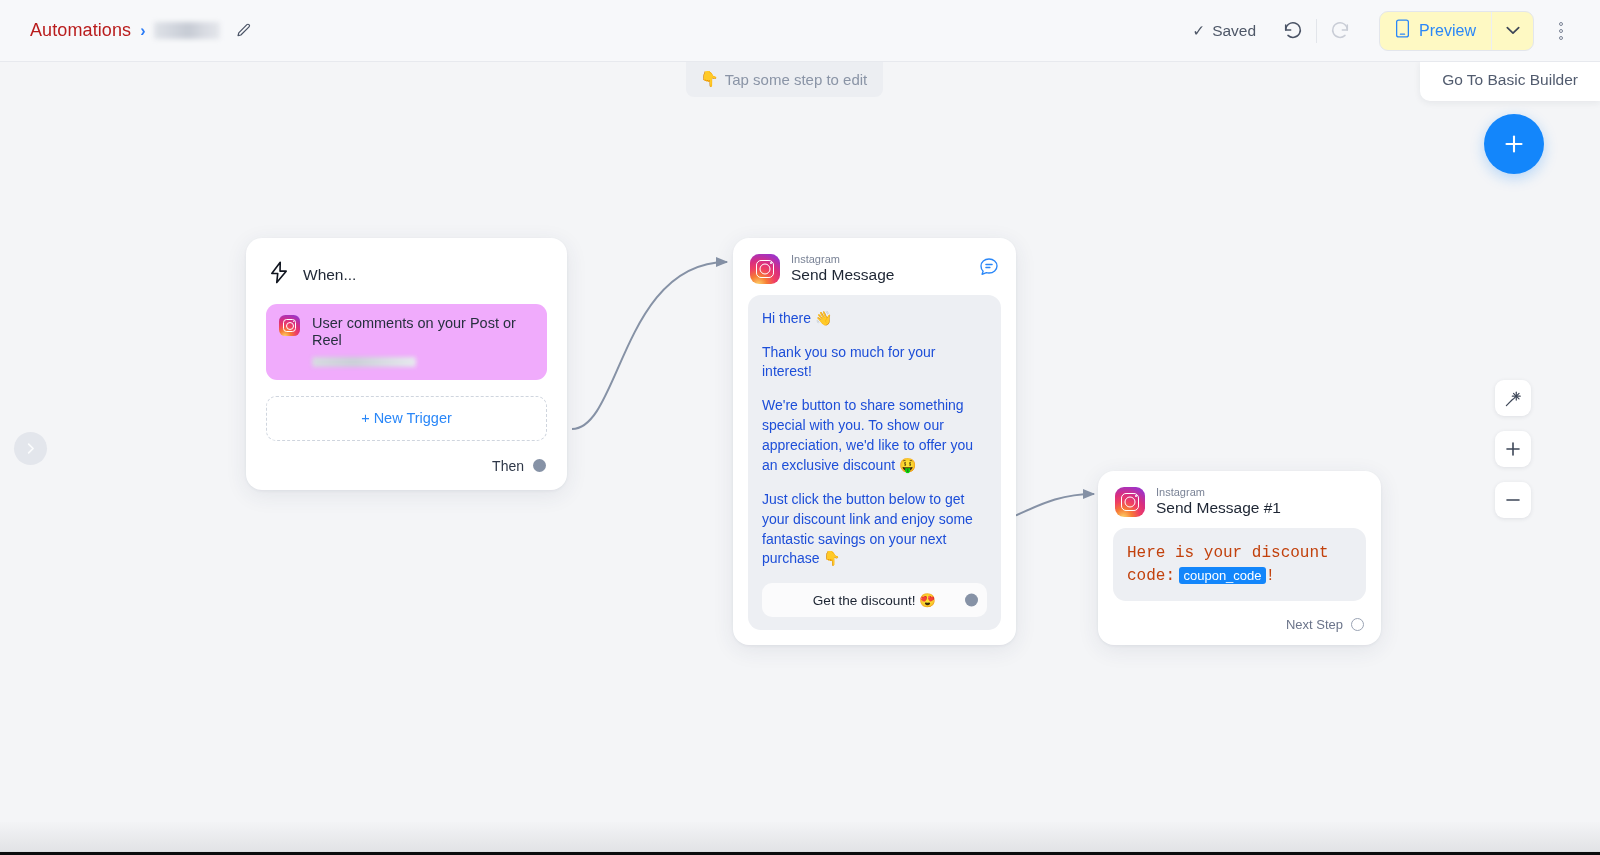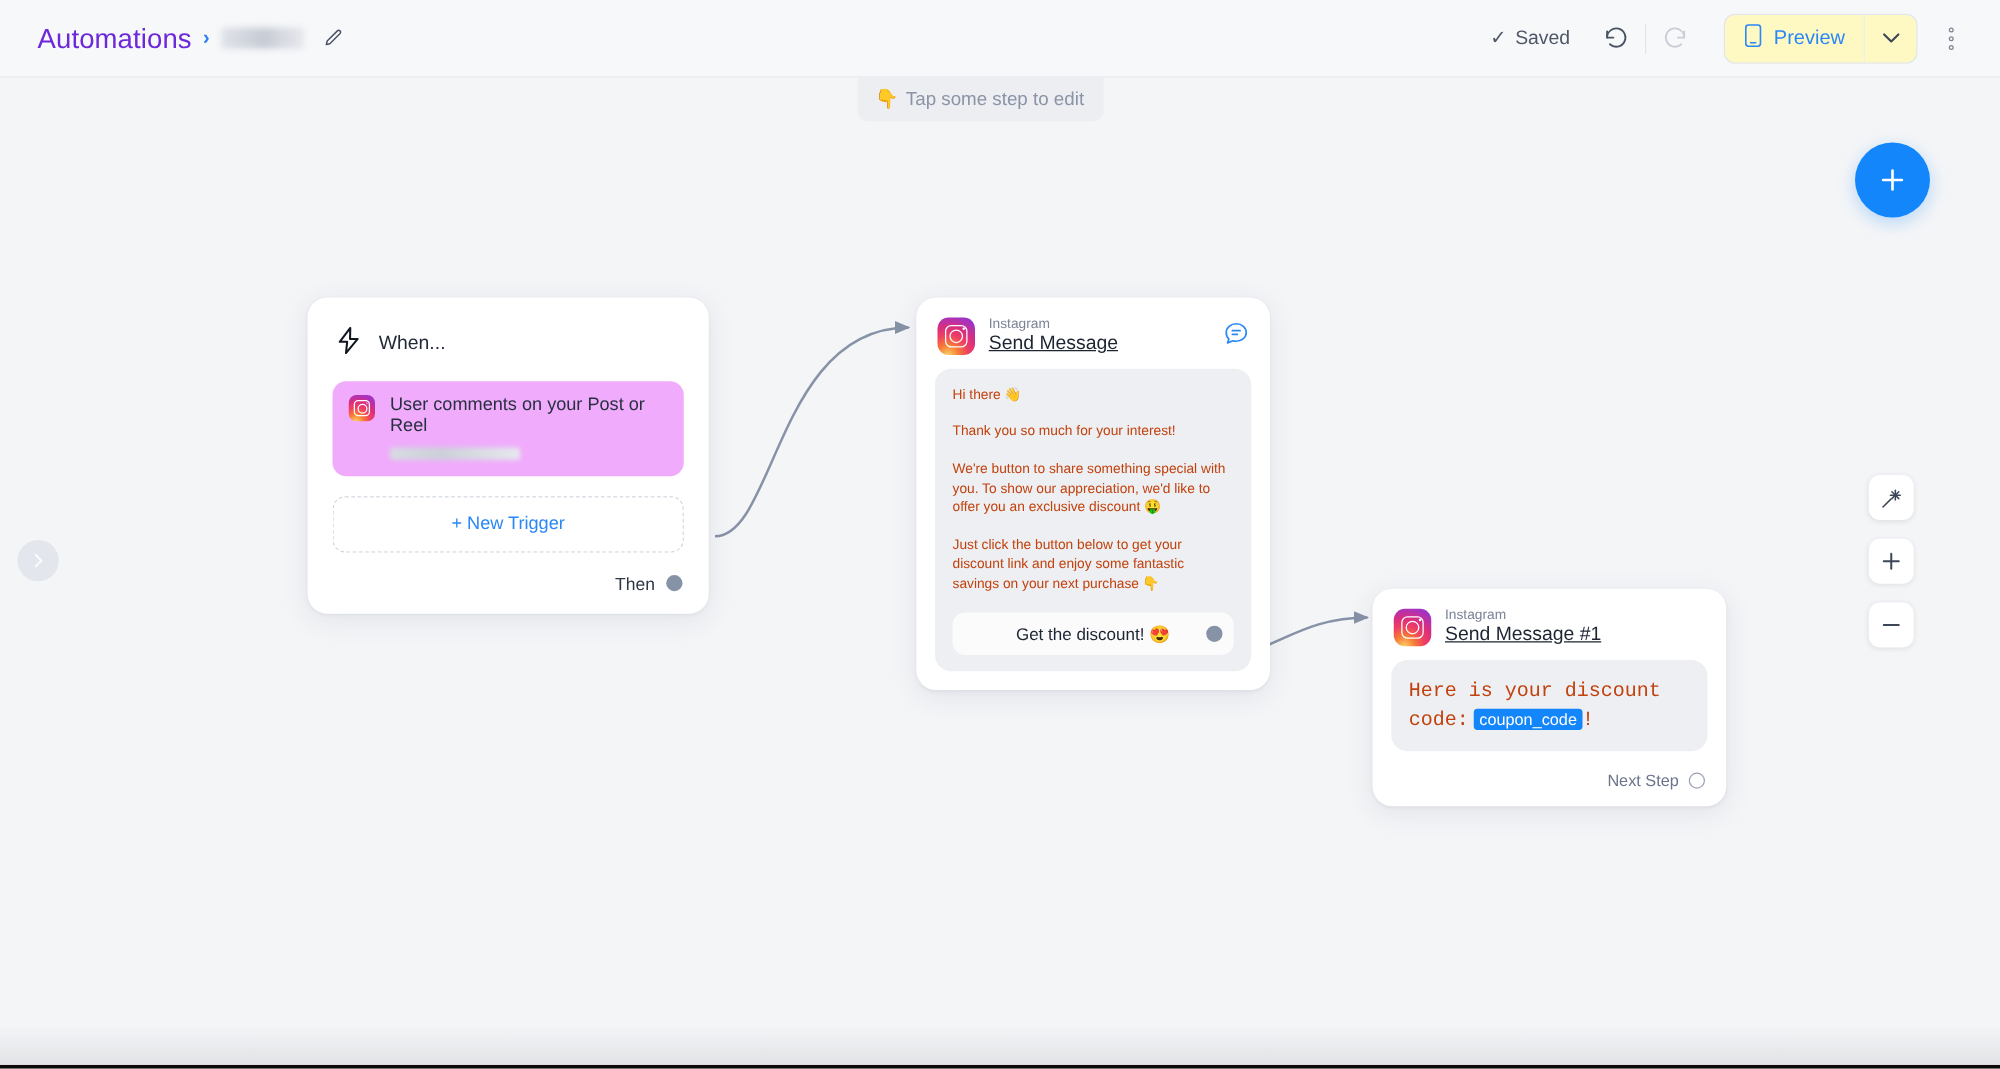--- a/index.html
+++ b/index.html
@@ -22,21 +22,21 @@
     background: #f7f8fa;
     border-bottom: 1px solid #e7e9ee;
     display: flex; align-items: center;
     z-index: 40;
   }
   .breadcrumb {
     display: flex; align-items: center;
     margin-left: 30px; gap: 9px;
   }
   .bc-root {
-    font-size: 22px; color: #6d28d9; letter-spacing: .1px;
+    font-size: 18px; color: #b91c1c; letter-spacing: .1px;
   }
   .bc-sep { color: #2a7bf6; font-size: 16px; font-weight: 700; line-height: 1; }
   .bc-blur {
     width: 66px; height: 17px; border-radius: 2px;
     background: linear-gradient(90deg,#dfe2e8 0%,#d2d6de 28%,#c6cbd4 52%,#d7dae1 75%,#e5e7ec 100%);
     filter: blur(2.4px);
   }
   .bc-edit { margin-left: 6px; cursor: pointer; line-height: 0; }
 
   .header-right {
@@ -158,25 +158,25 @@
   .then-label { font-size: 14px; color: #2e3748; }
   .port-filled { width: 13px; height: 13px; border-radius: 50%; background: #8692a6; }
   .port-hollow { width: 13px; height: 13px; border-radius: 50%; border: 1.8px solid #9aa3b4; background: #fff; }
 
   
   #msg-node-1 { left: 733px; top: 176px; width: 283px; padding: 13px 15px 15px 15px; }
   #msg-node-2 { left: 1098px; top: 409px; width: 283px; padding: 13px 15px 13px 15px; }
   .node-head { display: flex; align-items: center; gap: 11px; position: relative; padding: 2px 0 10px 2px; }
   .node-head-texts { display: flex; flex-direction: column; gap: 1px; }
   .node-brand { font-size: 11px; color: #7a8396; line-height: 1.1; }
-  .node-title { font-size: 15.5px; color: #1d2533; line-height: 1.2; text-decoration: underline; }
+  .node-title { font-size: 15.5px; color: #1d2533; line-height: 1.2; }
   .head-action { position: absolute; right: 2px; top: 6px; cursor: pointer; }
 
   .bubble { background: #edeff3; border-radius: 13px; padding: 14px 14px 13px 14px; }
-  .bubble p { font-size: 11px; color: #c2410c; line-height: 1.42; margin-bottom: 14px; }
+  .bubble p { font-size: 14px; color: #1d4ed8; line-height: 1.42; margin-bottom: 14px; }
   .bubble p:last-of-type { margin-bottom: 0; }
   .cta-btn {
     margin-top: 14px; background: #fbfbfc; border-radius: 10px; height: 34px;
     display: flex; align-items: center; justify-content: center; position: relative;
     font-size: 13.6px; color: #1d2533; cursor: pointer;
   }
   .cta-port { position: absolute; right: 9px; top: 50%; transform: translateY(-50%); }
   .bubble-small { font-size: 16px; color: #c2410c; line-height: 1.45; font-family: Liberation Mono, monospace; }
   .var-chip {
     background: #1386fb; color: #fff; border-radius: 3px;
@@ -273,20 +273,21 @@
 
 
       <div class="kebab">
         <i></i>
           <i></i>
           <i></i>
       </div>
     </div>
   </div>
 
+  <div class="basic-builder">Go To Basic Builder</div>
 
   <div class="tap-hint">
     <span>👇</span>
     <span>Tap some step to edit</span>
   </div>
 
   <div class="fab">
     <svg width="26" height="26" viewBox="0 0 26 26" fill="none" stroke="#fff" stroke-width="2.1" stroke-linecap="round">
       <line x1="13" y1="5.5" x2="13" y2="20.5"></line>
         <line x1="5.5" y1="13" x2="20.5" y2="13"></line>

